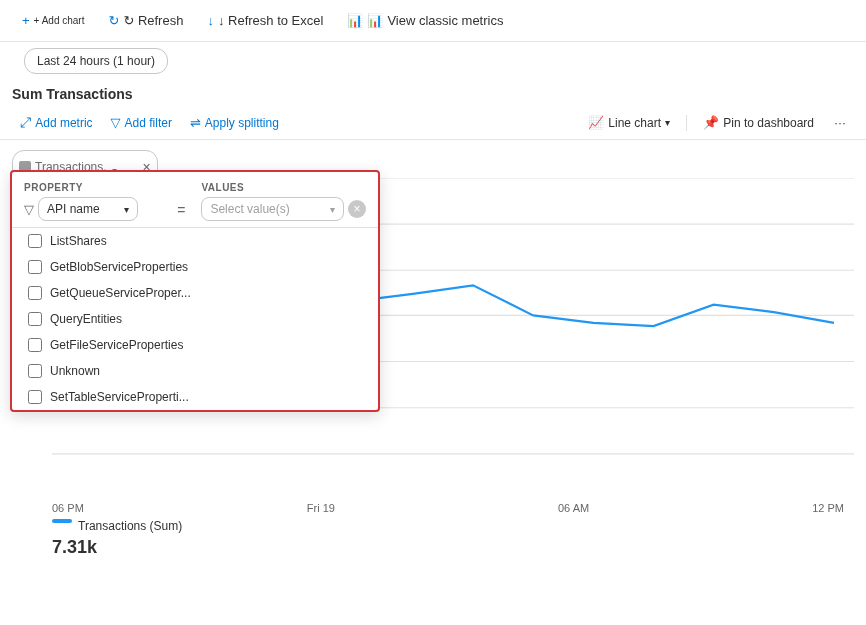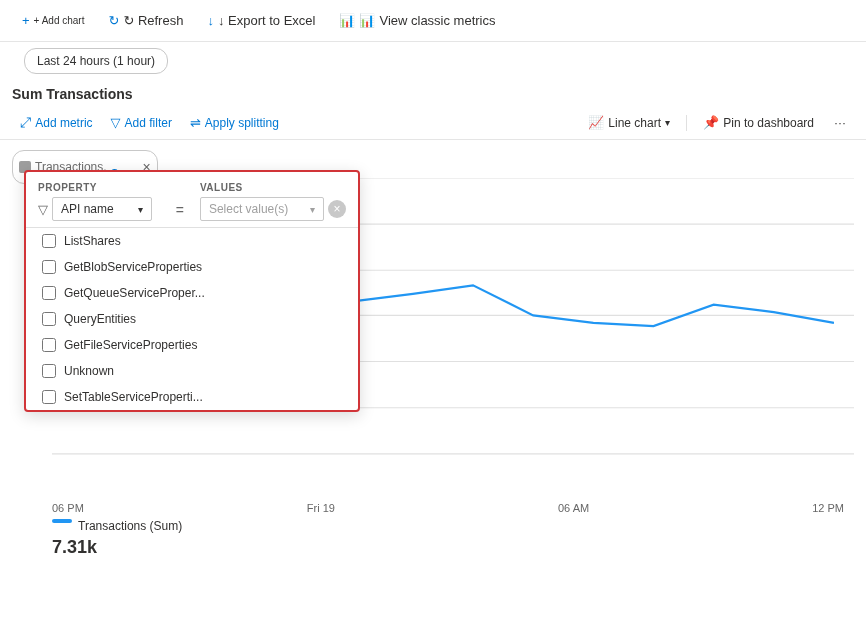--- a/index.html
+++ b/index.html
@@ -124,27 +124,26 @@
       text-align: center;
     }
     .filter-tag .tag-color { width: 12px; height: 12px; background: #9e9e9e; border-radius: 2px; }
     .filter-tag .tag-close { cursor: pointer; color: #666; font-size: 14px; margin-left: 2px; }
 
     
     .dropdown-popup {
       position: absolute;
       top: 30px;
       left: 10px;
-      width: 336px;
+      width: 370px;
       background: #fff;
       border: 2px solid #d13438;
       border-radius: 4px;
       z-index: 100;
       box-shadow: 0 4px 16px rgba(0,0,0,0.15);
-      margin-left: 14px;
     }
 
     .dropdown-header {
       display: flex;
       align-items: center;
       padding: 10px 12px 6px 12px;
       gap: 10px;
     }
 
     .prop-label, .val-label {
@@ -155,21 +154,21 @@
       margin-bottom: 4px;
       font-weight: 600;
     }
 
     .prop-select, .val-select {
       display: flex;
       align-items: center;
       justify-content: space-between;
       padding: 4px 8px;
       border: 1px solid #c8c8c8;
-      border-radius: 2px;
+      border-radius: 8px;
       background: #fff;
       cursor: pointer;
       font-size: 12px;
       min-width: 100px;
     }
 
     .prop-col { flex: 1; }
     .equals-sign { color: #666; font-size: 14px; margin: 0 6px; padding-top: 16px; }
     .val-col { flex: 1.2; }
 
@@ -253,21 +252,21 @@
   <button class="toolbar-btn">
     <span>+</span>
     <span style="color:#323130; font-size:10px;">+ Add chart</span>
   </button>
   <button class="toolbar-btn">
     <span>↻</span>
     <span style="color:#323130;">↻ Refresh</span>
   </button>
   <button class="toolbar-btn">
     <span>↓</span>
-    <span style="color:#323130;">↓ Export to Excel</span>
+    <span style="color:#323130;">↓ Refresh to Excel</span>
   </button>
   <button class="toolbar-btn">
     <span>📊</span>
     <span style="color:#323130;">📊 View classic metrics</span>
   </button>
 </div>
 
 <div style="padding: 0 12px;">
   <button class="time-range-btn">
     <span>Last 24 hours (1 hour)</span>

